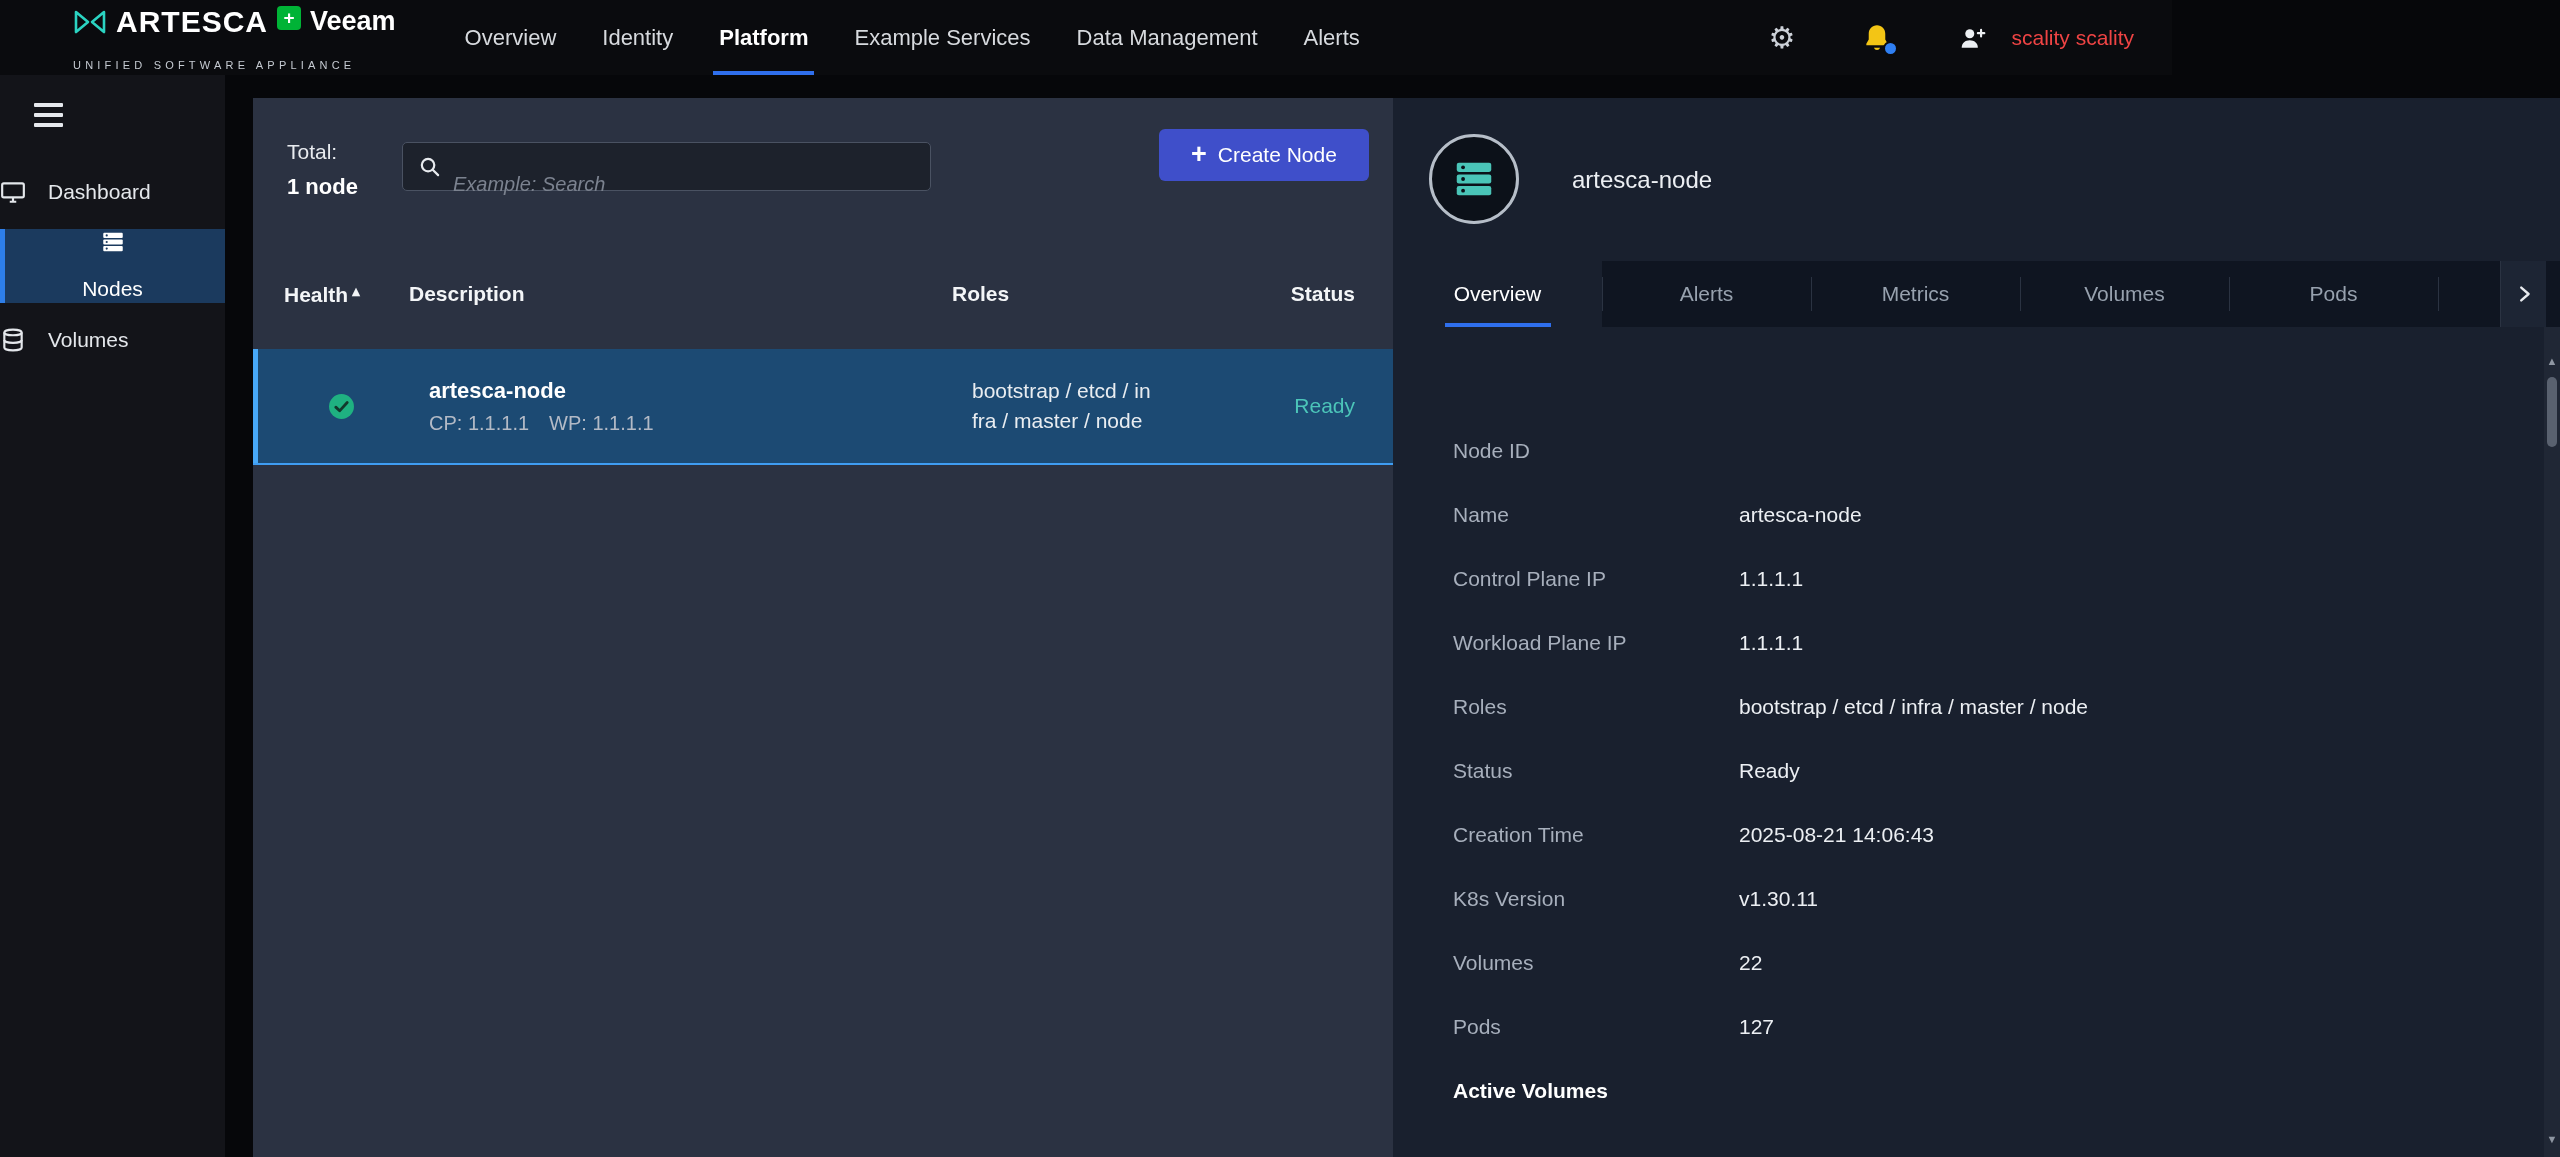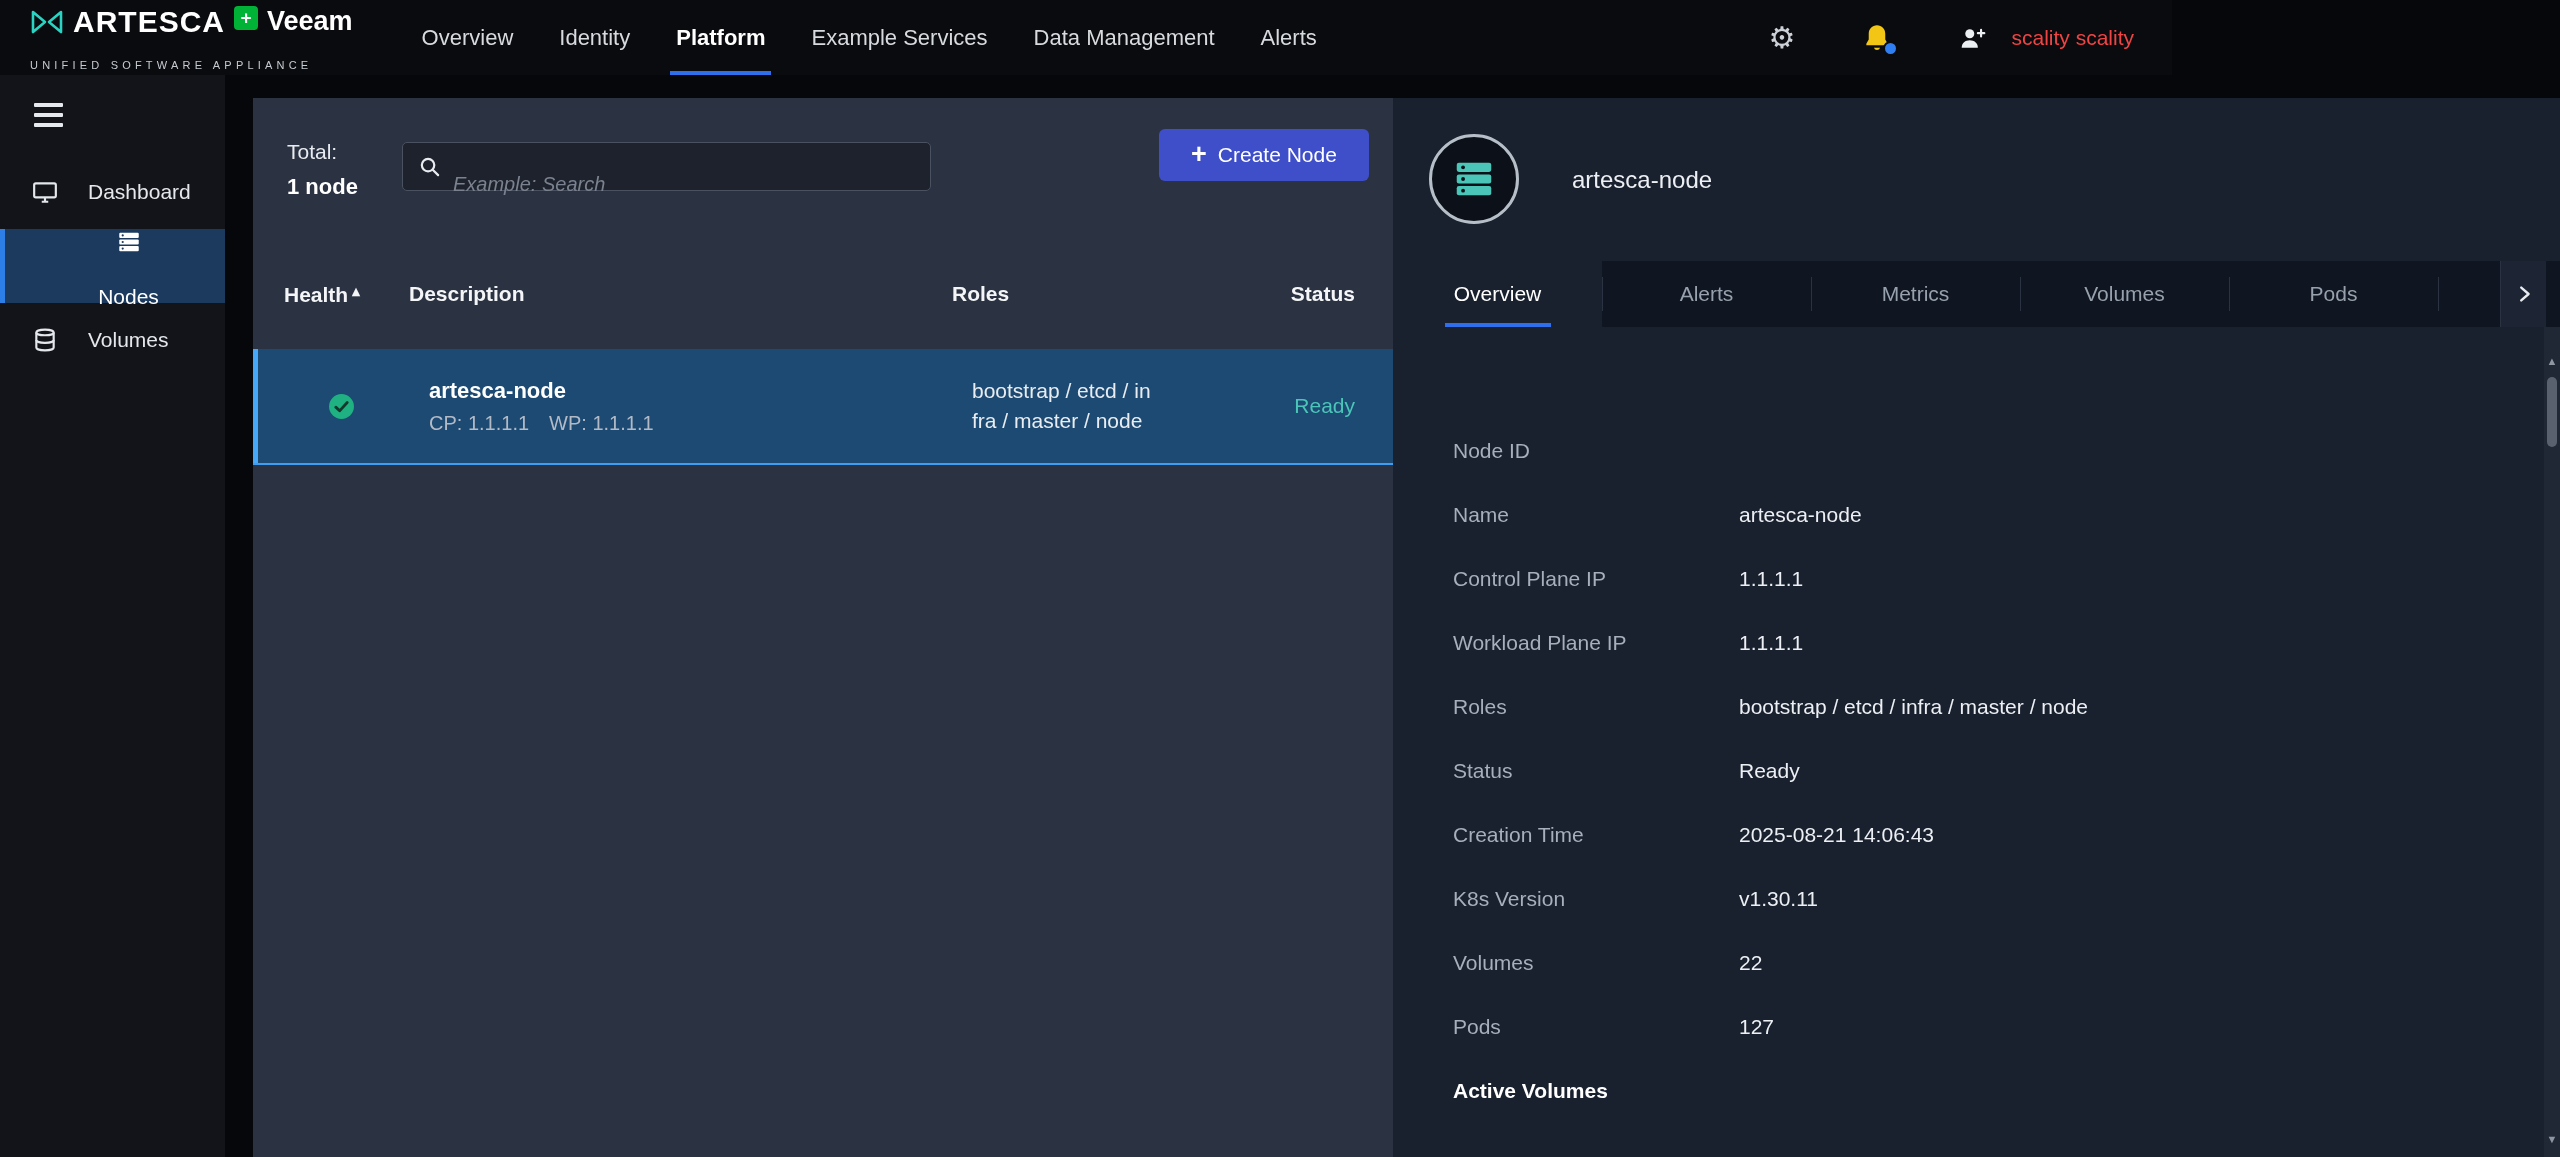--- a/index.html
+++ b/index.html
@@ -6,21 +6,21 @@
   html,body { width:2560px; height:1157px; }
   body {
     background:#06070a;
     font-family:"Liberation Sans", sans-serif;
     position:relative;
     overflow:hidden;
     color:#e8ebef;
   }
 
   
-  .topbar { position:absolute; top:0; left:0; width:2172px; height:75px; background:#0a0b0e; display:flex; align-items:center; z-index:5; }
+  .topbar { position:absolute; top:0; left:0; width:2172px; height:75px; background:#0a0b0e; display:flex; align-items:center; z-index:5;padding-left:43px; }
   .brand { display:flex; flex-direction:column; margin-left:30px; }
   .brand-row { display:flex; align-items:center; gap:9px; }
   .brand-name { font-size:30px; font-weight:bold; letter-spacing:1px; color:#ffffff; }
   .plus-badge { width:24px; height:24px; background:#00b336; border-radius:4px; color:#fff; font-weight:bold; font-size:19px; display:flex; align-items:center; justify-content:center; position:relative; top:-4px; }
   .veeam { font-size:27px; font-weight:bold; color:#ffffff; }
   .brand-sub { font-size:11px; letter-spacing:4.2px; color:#c6cbd2; margin-top:20px; white-space:nowrap; }
 
   .nav { display:flex; margin-left:46px; height:75px; }
   .nav-item { padding:0 23px; display:flex; align-items:center; font-size:22px; color:#d7dade; position:relative; cursor:pointer; white-space:nowrap; }
   .nav-item.active { color:#ffffff; font-weight:bold; }
@@ -30,21 +30,21 @@
   .gear { font-size:30px; color:#ccd1d8; cursor:pointer; line-height:1; }
   .bell-wrap { position:relative; cursor:pointer; width:32px; height:32px; }
   .bell-dot { position:absolute; right:-5px; bottom:-2px; width:15px; height:15px; border-radius:50%; background:#2f7ff2; border:2px solid #0a0b0e; }
   .user { display:flex; align-items:center; gap:24px; font-size:21px; color:#ef4444; cursor:pointer; }
 
   
   .sidebar { position:absolute; top:75px; left:0; width:225px; bottom:0; background:#131419; }
   .hamburger { height:80px; display:flex; align-items:center; padding-left:34px; cursor:pointer; }
   .bars { display:flex; flex-direction:column; gap:6px; }
   .bars span { display:block; width:29px; height:4px; background:#e6e9ed; border-radius:1px; }
-  .side-item { height:74px; display:flex; align-items:center; gap:30px; padding-left:32px; font-size:21px; color:#e4e7eb; cursor:pointer; }
+  .side-item { height:74px; display:flex; align-items:center; gap:22px; font-size:21px; color:#e4e7eb; cursor:pointer; }
   .side-item svg { flex:none; }
   .side-item.active { background:#1b3a5e; color:#ffffff; box-shadow:inset 5px 0 0 #2e7ee8;flex-direction:column; }
 
   
   .list-panel { position:absolute; left:253px; top:98px; width:1140px; bottom:0; background:#2b3242; }
   .total-label { position:absolute; left:34px; top:42px; font-size:21px; color:#e8ebef; }
   .total-value { position:absolute; left:34px; top:76px; font-size:22px; font-weight:bold; color:#ffffff; }
   .search-box { position:absolute; left:149px; top:44px; width:529px; height:49px; background:#1d222c; border:1px solid #4a5262; border-radius:5px; display:flex; align-items:center; padding:0 15px; gap:12px; }
   .search-box input { flex:1; background:transparent; border:none; outline:none; color:#dfe3e8; font-size:20px; font-style:italic; font-family:inherit;margin-top:35px; }
   .search-box input::placeholder { color:#7b828f; font-style:italic; }

